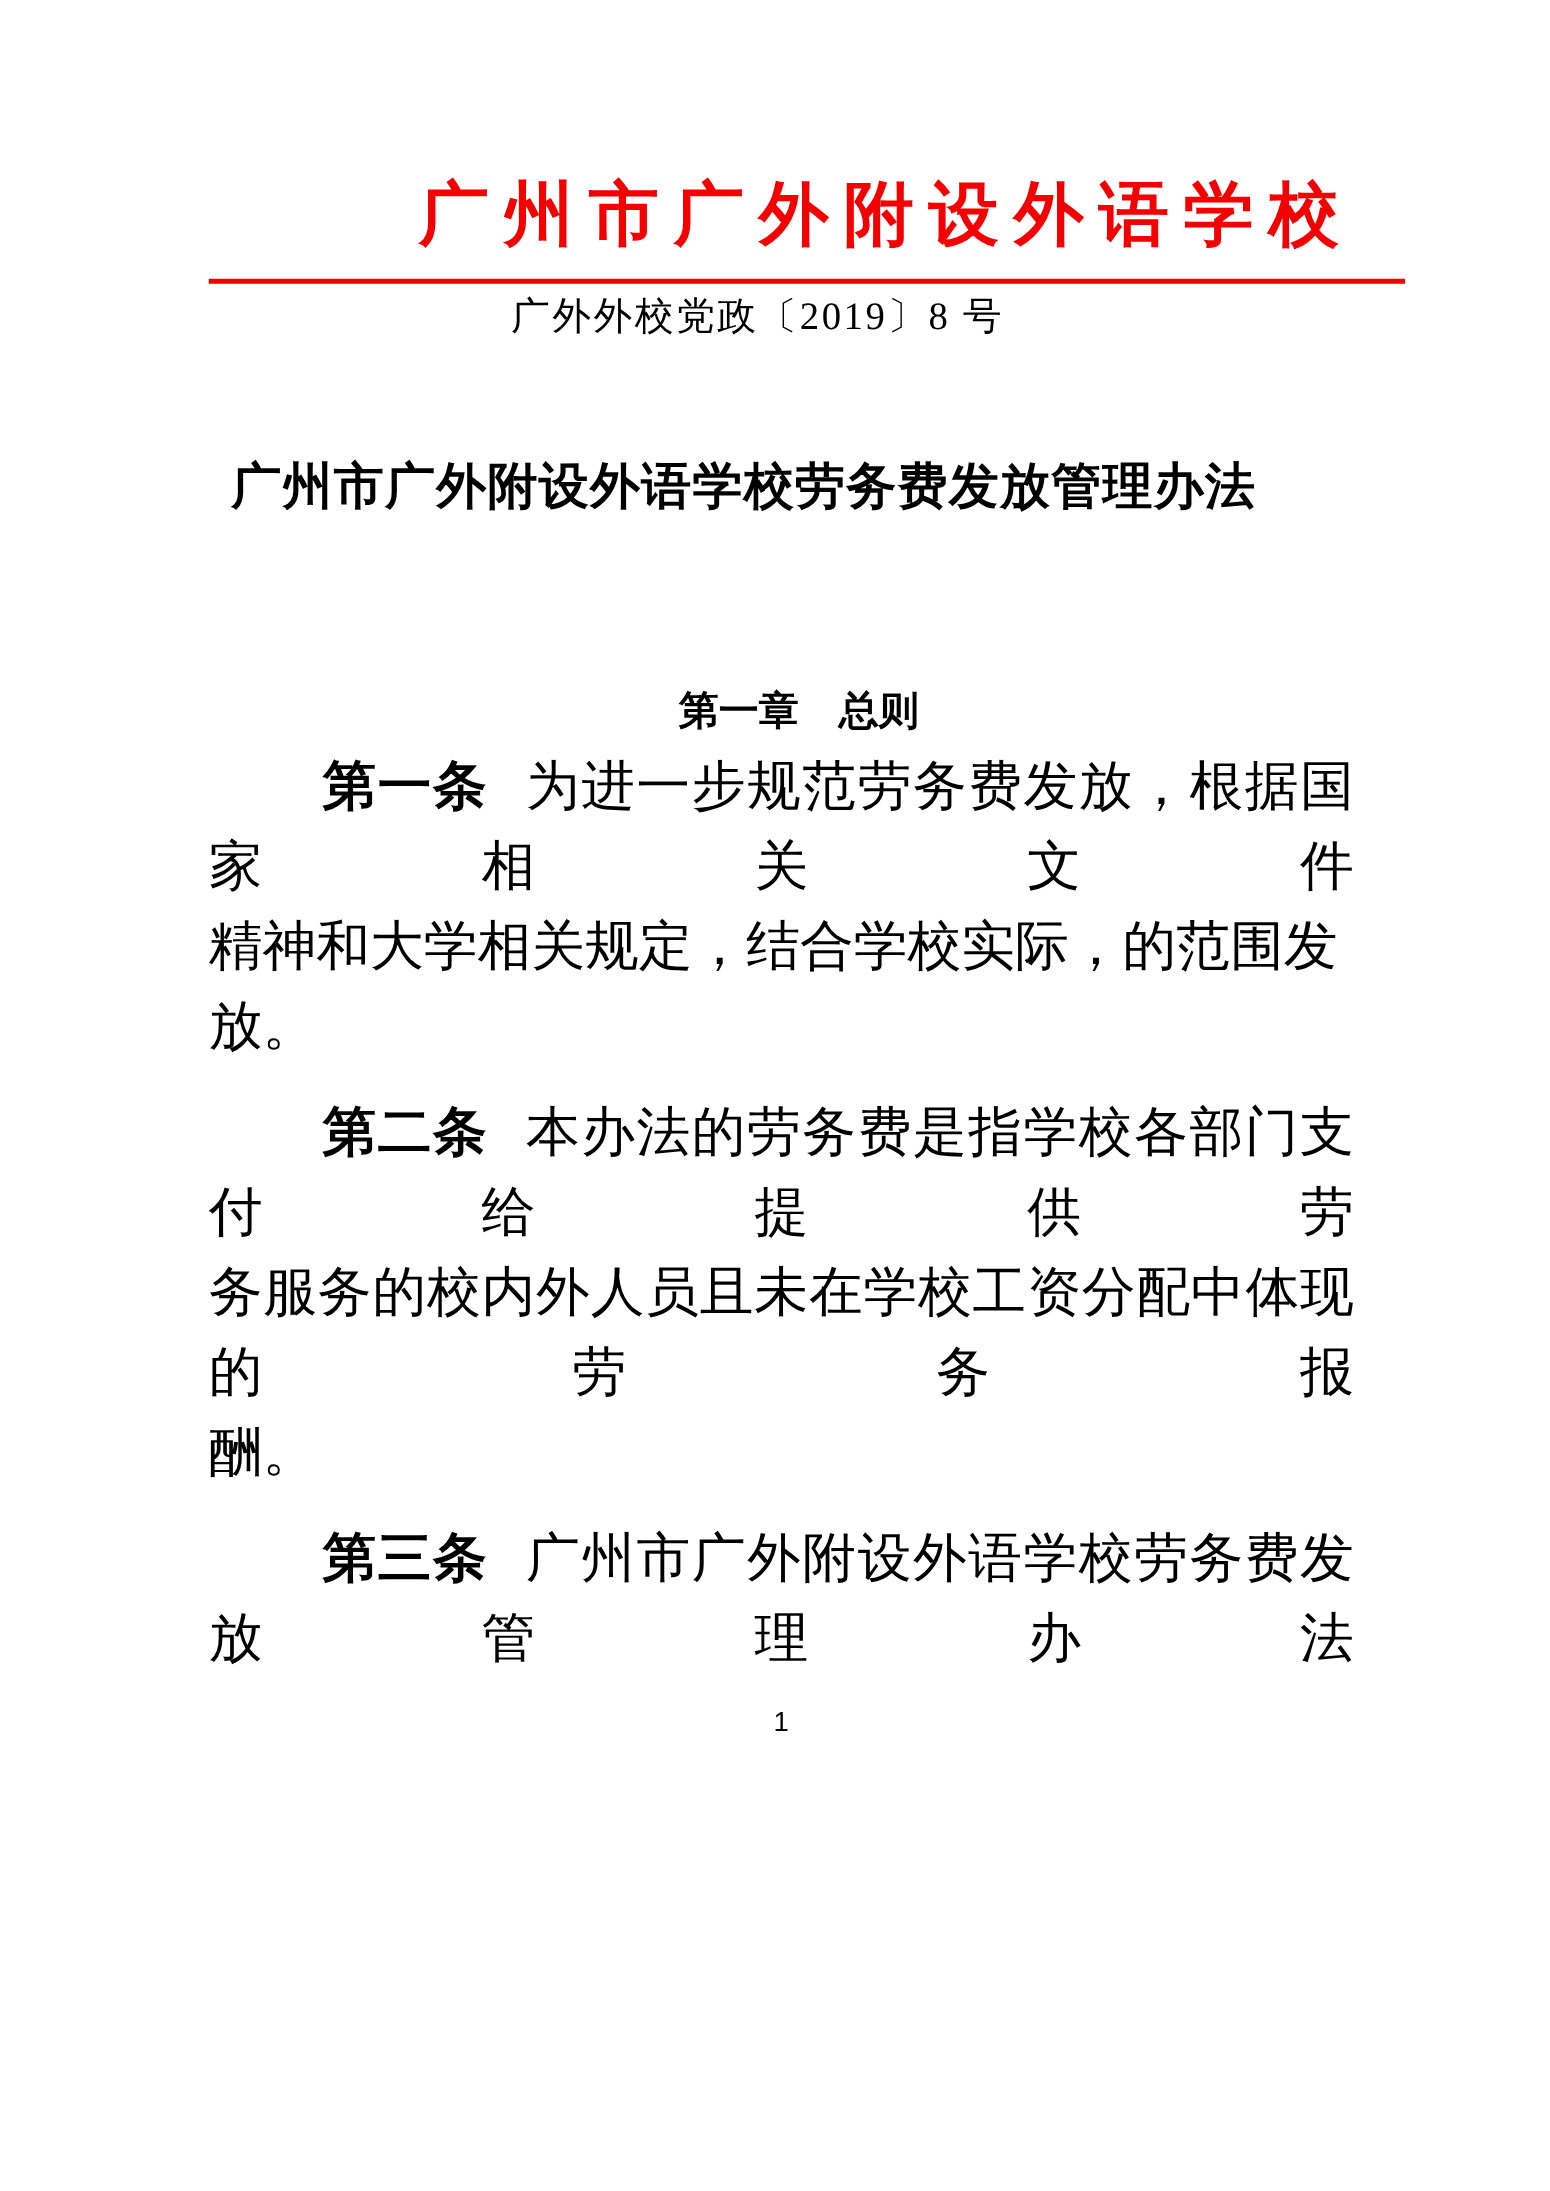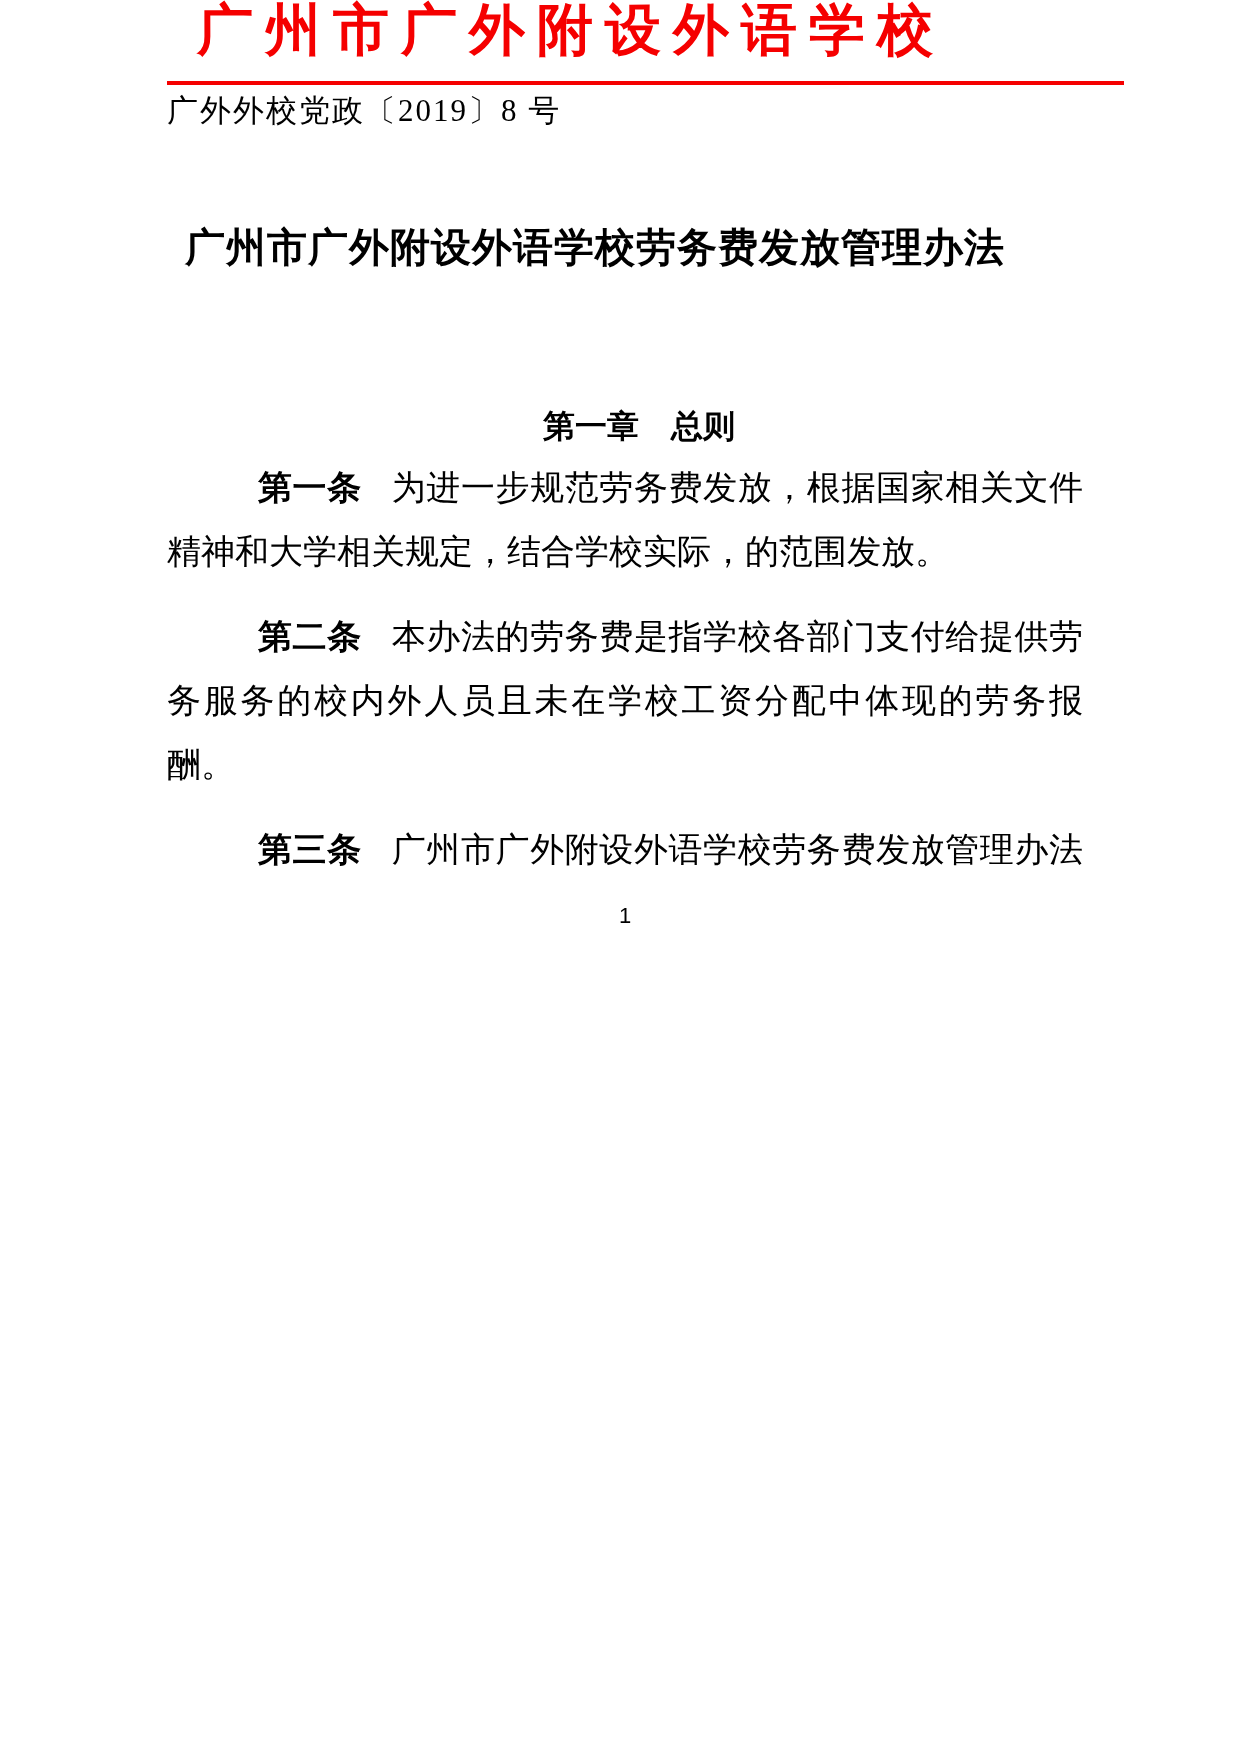--- a/index.html
+++ b/index.html
@@ -11,42 +11,43 @@
     color: #000000;
     overflow: hidden;
     position: relative;
     font-family: "Liberation Serif", serif;
   }
   .content {
     margin-left: 167px;
     width: 916px;
   }
   .school-title {
+    padding-top: 142px;
     padding-left: 30px;
     font-size: 56px;
     line-height: 60px;
     letter-spacing: 12px;
     font-weight: bold;
     color: #f50000;
-    text-align: left;
+    text-align: right;
     white-space: nowrap;
     font-family: "Liberation Serif", serif;
   }
   .rule {
     height: 4px;
     background: #f50000;
     margin-top: 21px;
     margin-right: -41px;
   }
   .doc-number {
     margin-top: 6px;
     font-size: 31px;
     line-height: 40px;
     letter-spacing: 2px;
-    text-align: left;
+    text-align: center;
     padding-right: 38px;
     white-space: nowrap;
   }
   .doc-title {
     margin-top: 94px;
     padding-left: 18px;
     font-size: 40px;
     line-height: 44px;
     font-weight: bold;
     letter-spacing: 1px;
@@ -60,21 +61,21 @@
     font-weight: bold;
     text-align: center;
     padding-left: 28px;
     white-space: nowrap;
     font-family: "Liberation Sans", sans-serif;
   }
   .chapter-1 .chapter-heading { margin-top: 135px; margin-bottom: 8px; }
   .chapter-2 .chapter-heading { margin-top: 32px; margin-bottom: 22px; }
   .article {
     margin-bottom: 21px;
-    font-size: 34px;
+    font-size: 43px;
   }
   .line { line-height: 64px; }
   .jline {
     text-align: justify;
     text-align-last: justify;
   }
   .first-line { text-indent: 91px; }
   .article-label {
     font-weight: bold;
     margin-right: 30px;

